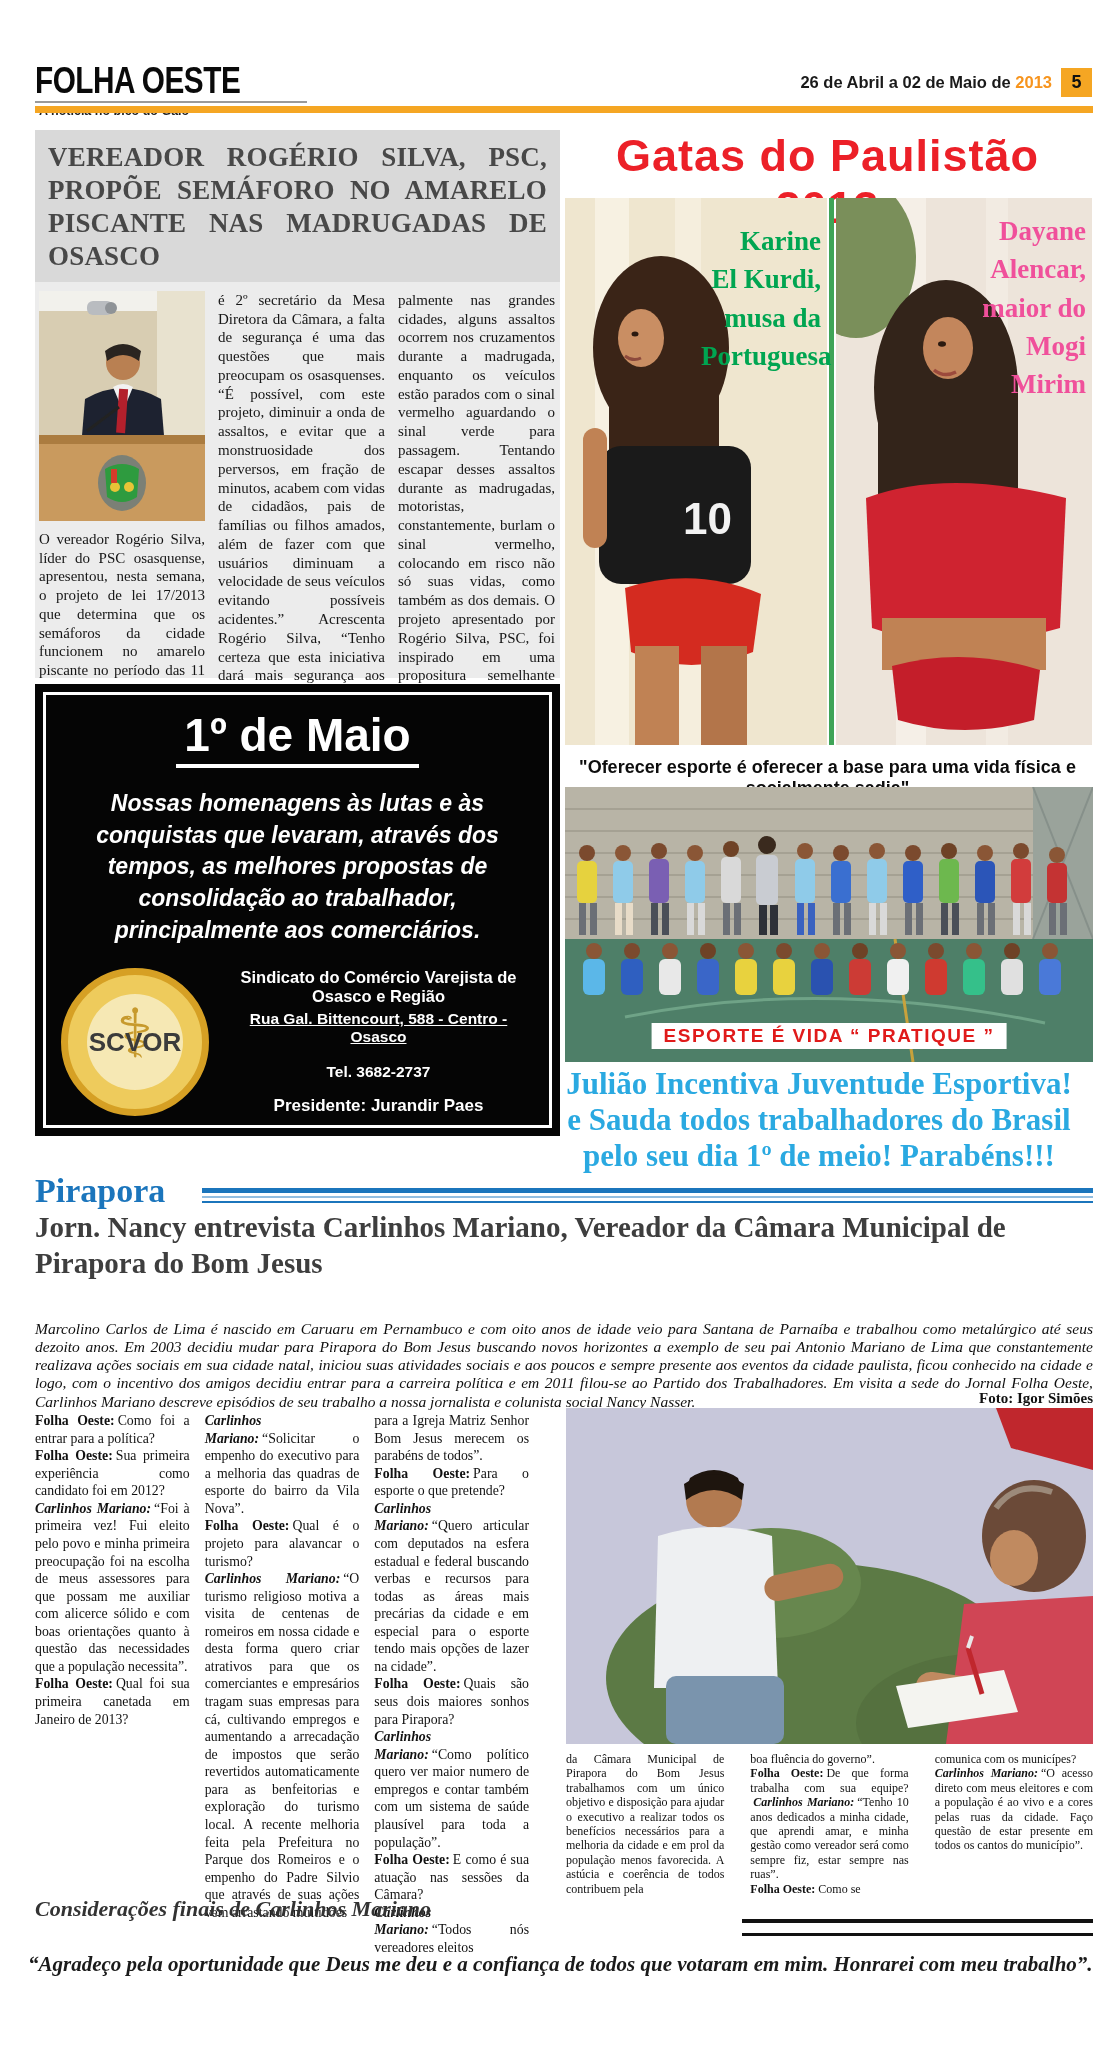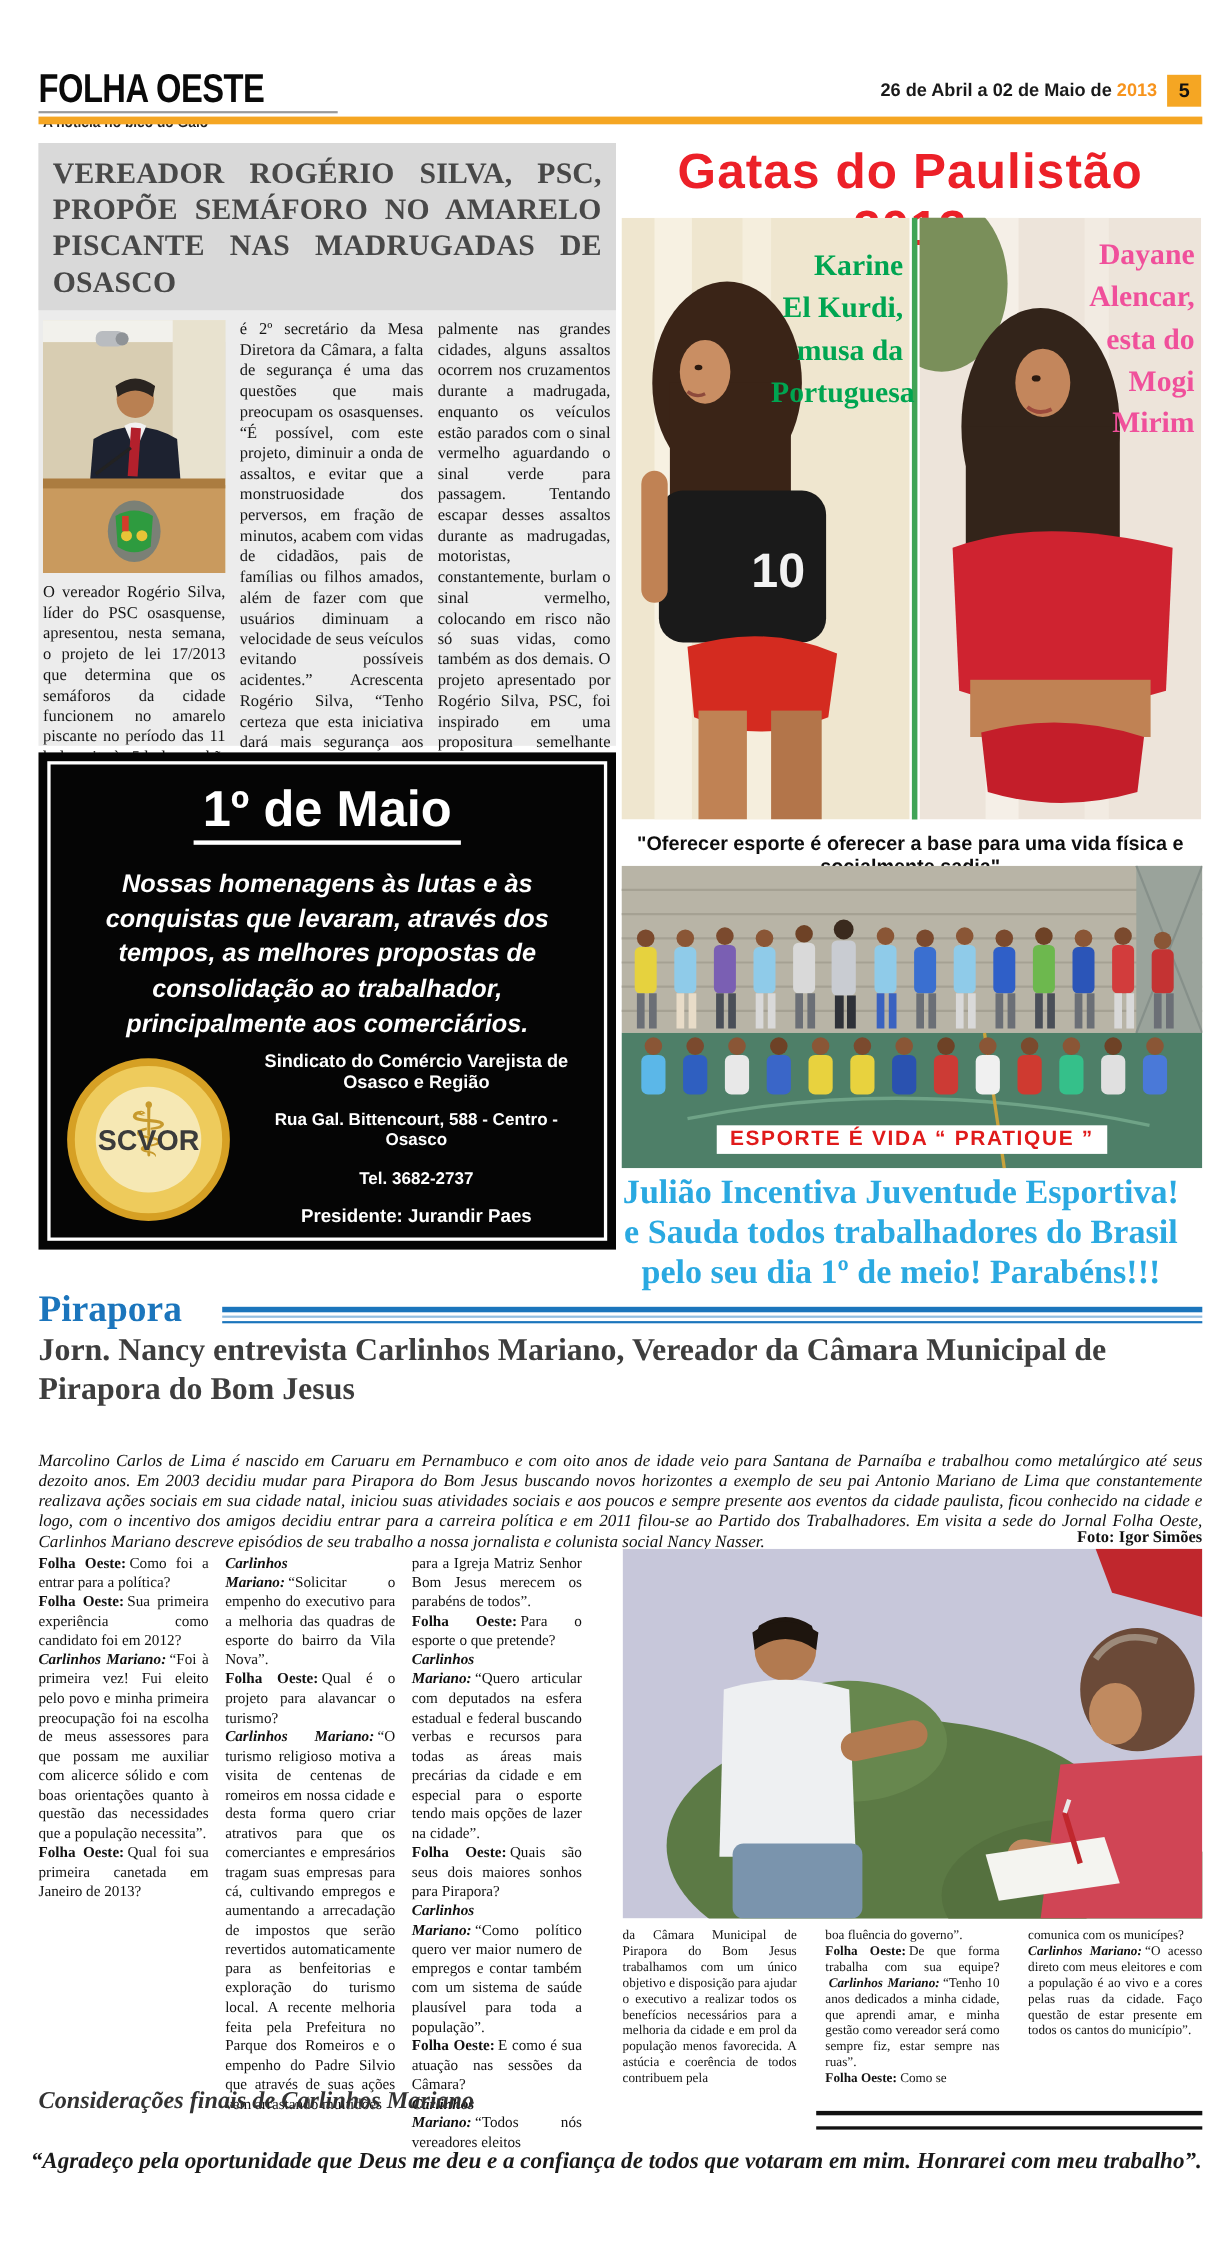--- a/index.html
+++ b/index.html
@@ -39,21 +39,21 @@
             font-weight:700;font-style:italic;font-size:23px;line-height:1.38;}
   .maio-bottom{position:absolute;left:26px;right:26px;bottom:20px;display:flex;align-items:center;gap:14px;}
   .scvor{width:134px;height:134px;border-radius:50%;background:#eecb5c;border:7px solid #d6a024;
          position:relative;flex:0 0 auto;display:flex;align-items:center;justify-content:center;}
   .scvor-inner{width:96px;height:96px;border-radius:50%;background:#f6e8b4;display:flex;align-items:center;
                justify-content:center;position:relative;}
   .scvor-glyph{position:absolute;font-size:68px;color:#c79a2d;line-height:1;top:6px;}
   .scvor-label{position:relative;font-family:"Liberation Sans",sans-serif;font-weight:700;font-size:26px;color:#3b3b3b;}
   .maio-org{flex:1;text-align:center;color:#fff;font-family:"Liberation Sans",sans-serif;font-weight:700;}
   .maio-org .o1{font-size:16.5px;}
-  .maio-org .o2{font-size:15.5px;margin-top:16px;}
+  .maio-org .o2{font-size:15.5px;margin-top:4px;text-decoration:underline;}
   .maio-org .o3{font-size:15.5px;margin-top:17px;}
   .maio-org .o4{font-size:17px;margin-top:15px;}
 
   
   .gatas-title{left:560px;top:130px;width:535px;text-align:center;color:#EC2028;
                font-family:"Liberation Sans",sans-serif;font-weight:800;font-size:45px;letter-spacing:1px;}
   .gatas-wrap{left:565px;top:198px;width:528px;height:547px;display:flex;}
   .gphoto{position:relative;height:100%;}
   .gp-left{width:262px;} .gp-right{width:256px;}
   .gdivider{width:5px;height:100%;background:#3FA457;margin:0 2px;}
@@ -208,21 +208,21 @@
         <ellipse cx="112" cy="150" rx="25" ry="31" fill="#c3865c"></ellipse>
         <ellipse cx="106" cy="146" rx="4" ry="2.8" fill="#2b1a10"></ellipse>
         <path d="M98 172 q10 8 22 2" stroke="#9c4a3c" stroke-width="3.5" fill="none"></path>
         <path d="M30 300 q80 -30 200 0 l-6 130 q-100 30 -188 0 Z" fill="#cf2330"></path>
         <rect x="46" y="420" width="164" height="52" fill="#c08254"></rect>
         <path d="M56 468 q72 -20 148 4 l-6 50 q-70 20 -136 0 Z" fill="#c41e2a"></path>
       </svg>
       <div class="cap cap-right">
         <div>Dayane</div>
         <div>Alencar,</div>
-        <div>esta do</div>
+        <div>maior do</div>
         <div>Mogi</div>
         <div>Mirim</div>
       </div>
     </div>
   </div>
 
   <div class="abs esp-quote">"Oferecer esporte é oferecer a base para uma vida física e socialmente sadia"</div>
   <div class="abs esp-photo">
     <svg width="528" height="275" viewBox="0 0 528 275" xmlns="http://www.w3.org/2000/svg">
       <rect width="528" height="152" fill="#b8b4a6"></rect>

